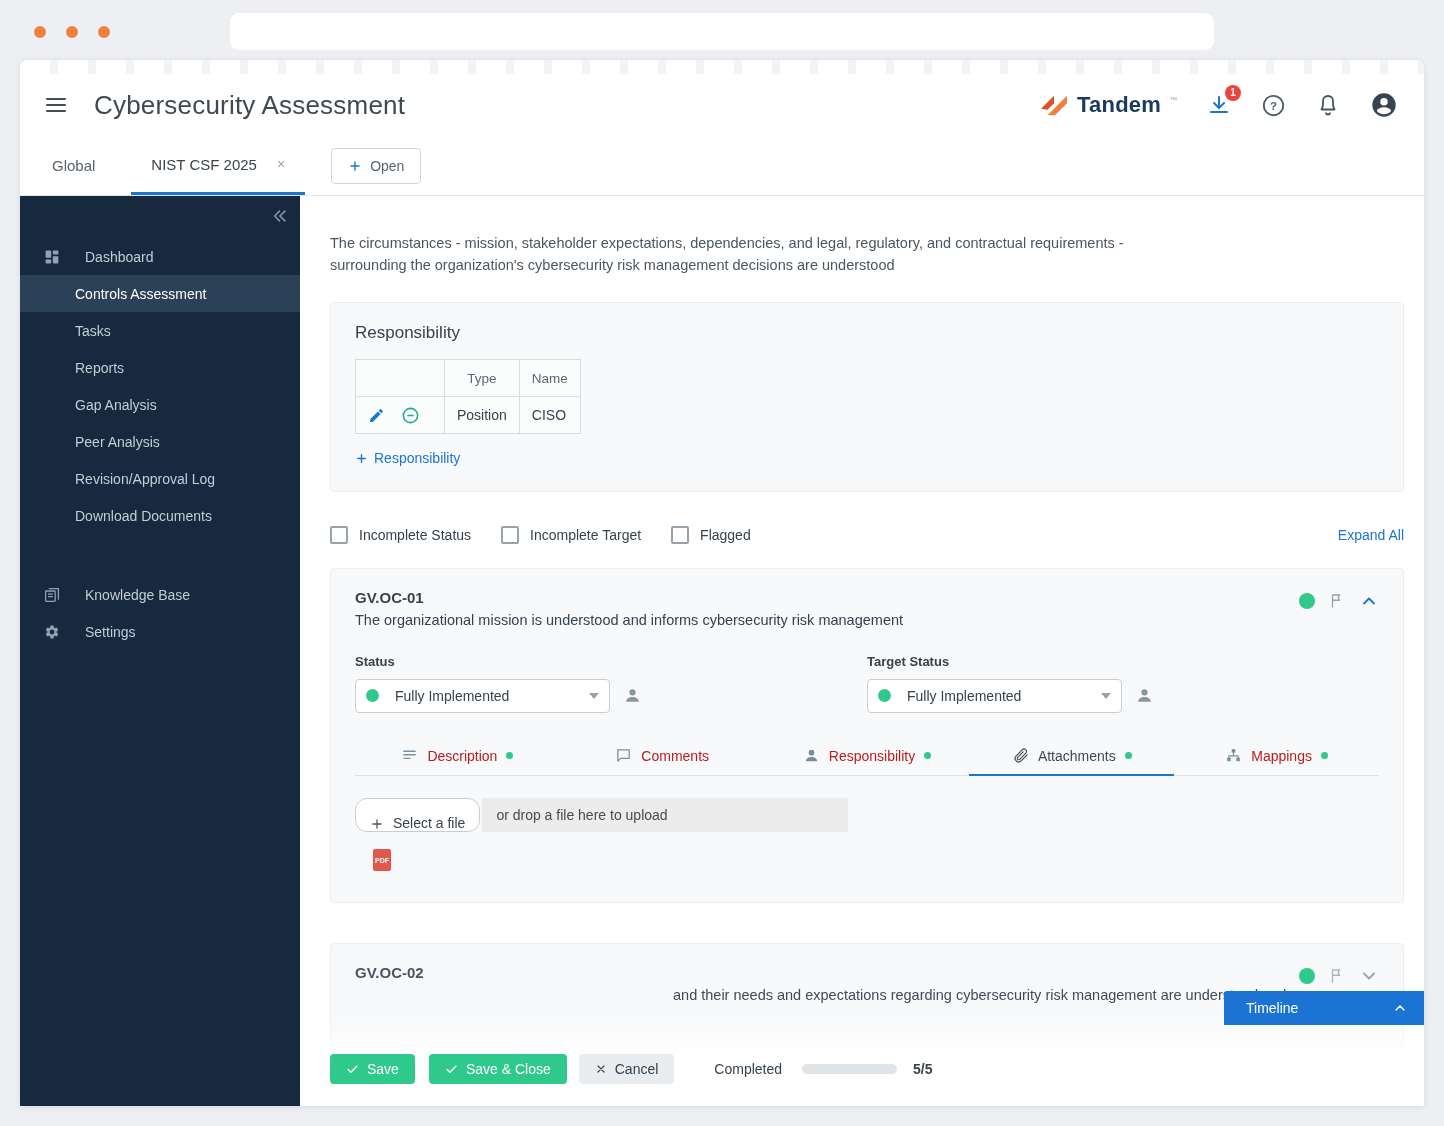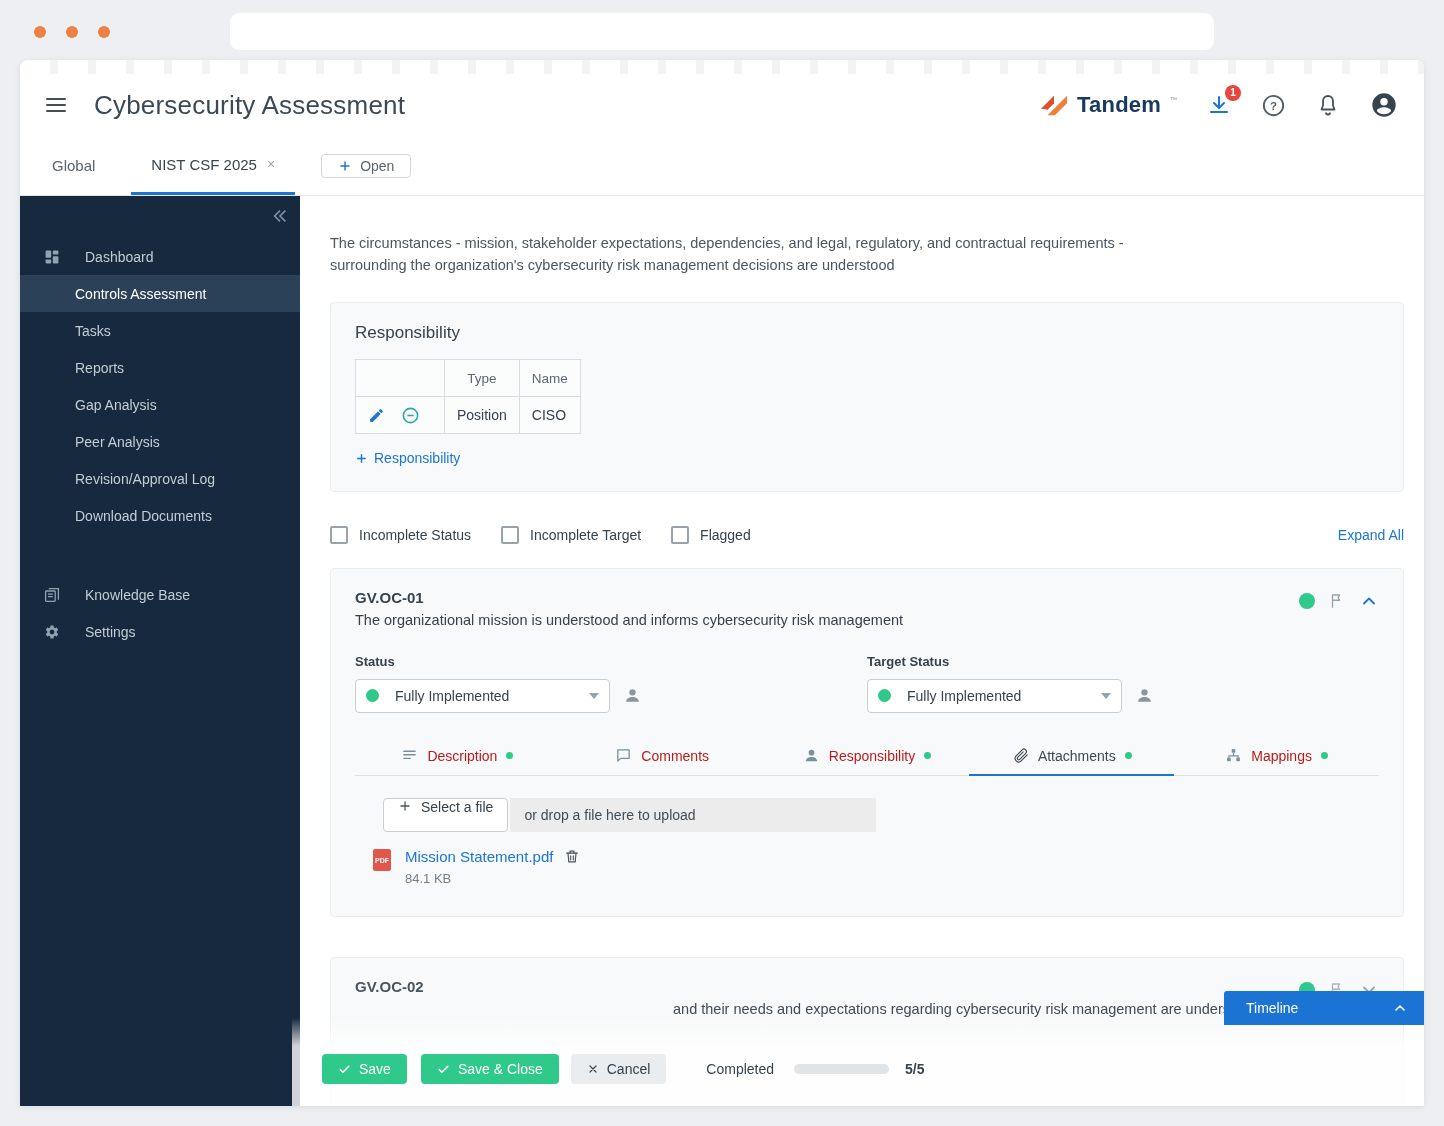--- a/index.html
+++ b/index.html
@@ -49,24 +49,24 @@
     background: #e8453c; color: #fff; border-radius: 50%;
     font-size: 10px; line-height: 16px; text-align: center; font-weight: bold;
   }
 
   
   .tab-bar {
     height: 60px; border-bottom: 1px solid #e4e6e9;
     display: flex; align-items: stretch; padding-left: 12px;
   }
   .tab { display: flex; align-items: center; padding: 0 20px; font-size: 15px; color: #5a646c; cursor: pointer; }
-  .tab.active { color: #3a444d; border-bottom: 3px solid #1b75d2; margin-left: 16px; gap: 10px; }
+  .tab.active { color: #3a444d; border-bottom: 3px solid #1b75d2; margin-left: 16px; gap: 20px; }
   .tab-close { color: #9aa4ab; font-size: 14px; }
   .open-btn {
-    align-self: center; margin-left: 26px; height: 24px; padding: 0 16px;
+    align-self: center; margin-left: 26px; height: 36px; padding: 0 16px;
     border: 1px solid #d2d7db; border-radius: 4px; background: #fff;
     display: flex; align-items: center; gap: 8px; font-size: 14px; color: #5a646c; cursor: pointer;
   }
 
   
   .body-row { display: flex; height: 910px; }
 
   
   .sidebar { width: 280px; background: #16293e; position: relative; flex: none; }
   .collapse { position: absolute; top: 12px; right: 12px; cursor: pointer; }
@@ -127,22 +127,22 @@
   .subtabs { margin-top: 24px; display: flex; border-bottom: 1px solid #dde1e4; }
   .subtab {
     flex: 1; height: 38px; display: flex; align-items: center; justify-content: center; gap: 9px;
     font-size: 14px; color: #b91c1c; cursor: pointer; position: relative;
   }
   .subtab.active { color: #3b4a55; }
   .subtab.active::after { content: ""; position: absolute; left: 0; right: 0; bottom: -1px; height: 2px; background: #1b75d2; }
 
   .upload-row { margin-top: 22px; display: flex; align-items: stretch; height: 34px; }
   .select-file-btn {
-    background: #fff; border: 1px solid #c9ced3; border-radius: 4px; padding: 0 14px;
-    display: flex; align-items: flex-start; gap: 9px; font-size: 14px; color: #37424c; cursor: pointer; margin-left: 28px;
+    background: #fff; border: 1px solid #c9ced3; border-radius: 12px; padding: 0 14px;
+    display: flex; align-items: flex-end; gap: 9px; font-size: 14px; color: #37424c; cursor: pointer;
   }
   .drop-zone {
     margin-left: 2px; width: 366px; background: #ececec; display: flex; align-items: center;
     padding-left: 14px; font-size: 14px; color: #424c54;
   }
 
   .file-row { margin-top: 16px; padding-left: 17px; display: flex; align-items: flex-start; gap: 13px; }
   .file-line { display: flex; align-items: center; gap: 11px; }
   .file-name { font-size: 15px; color: #1b75d2; cursor: pointer; }
   .file-size { margin-top: 6px; font-size: 13px; color: #757f87; }
@@ -155,21 +155,21 @@
   
   .timeline {
     position: absolute; right: 0; bottom: 81px; width: 200px; height: 34px;
     background: #1b74d3; border-radius: 3px 0 0 0; z-index: 30;
     display: flex; align-items: center; padding: 0 16px 0 22px; cursor: pointer;
   }
   .timeline-label { color: #fff; font-size: 14px; flex: 1; }
 
   
   .footer {
-    position: absolute; left: 272px; right: 0; bottom: 0; height: 60px;
+    position: absolute; left: 280px; right: 0; bottom: 0; height: 60px;
     background: rgba(255,255,255,.80); z-index: 20;
     display: flex; align-items: flex-start; padding: 8px 0 0 30px;
   }
   .footer::before {
     content: ""; position: absolute; left: 0; right: 0; top: -28px; height: 28px;
     background: linear-gradient(rgba(255,255,255,0), rgba(255,255,255,.8));
     pointer-events: none;
   }
   .footer-inner { display: flex; align-items: center; height: 30px; gap: 14px; }
   .btn { height: 30px; border-radius: 4px; border: none; display: flex; align-items: center; gap: 8px; padding: 0 16px; font-size: 14px; cursor: pointer; font-family: inherit; }
@@ -502,34 +502,20 @@
           </div>
         </div>
 
         <div class="file-row">
           <span>
             <svg width="20" height="24" viewBox="0 0 20 24">
                 <rect x="1" y="1" width="18" height="22" rx="2" fill="#e2574c"></rect>
                 <text x="10" y="15" text-anchor="middle" font-size="7" font-weight="bold" fill="#ffffff" font-family="Liberation Sans, sans-serif">PDF</text>
               </svg>
           </span>
-          <div>
-            <div class="file-line">
-              <span class="file-name">Mission Statement.pdf</span>
-              <span>
-                <svg width="16" height="17" viewBox="0 0 24 24" fill="none" stroke="#46525c" stroke-width="1.7" stroke-linecap="round" stroke-linejoin="round">
-                    <path d="M4 7h16"></path>
-                    <path d="M9 7V4h6v3"></path>
-                    <path d="M6 7l1.2 13h9.6L18 7"></path>
-                    <path d="M10 11v6M14 11v6"></path>
-                  </svg>
-              </span>
-            </div>
-            <div class="file-size">84.1 KB</div>
-          </div>
         </div>
       </section>
 
       <section class="card control-card2">
         <div class="control-id">GV.OC-02</div>
         <div class="control-text">and their needs and expectations regarding cybersecurity risk management are understood and</div>
         <div class="head-icons">
           <span class="dot-green"></span>
           <span>
             <svg width="18" height="18" viewBox="0 0 24 24" fill="none" stroke="#aab3ba" stroke-width="1.7" stroke-linejoin="round">

